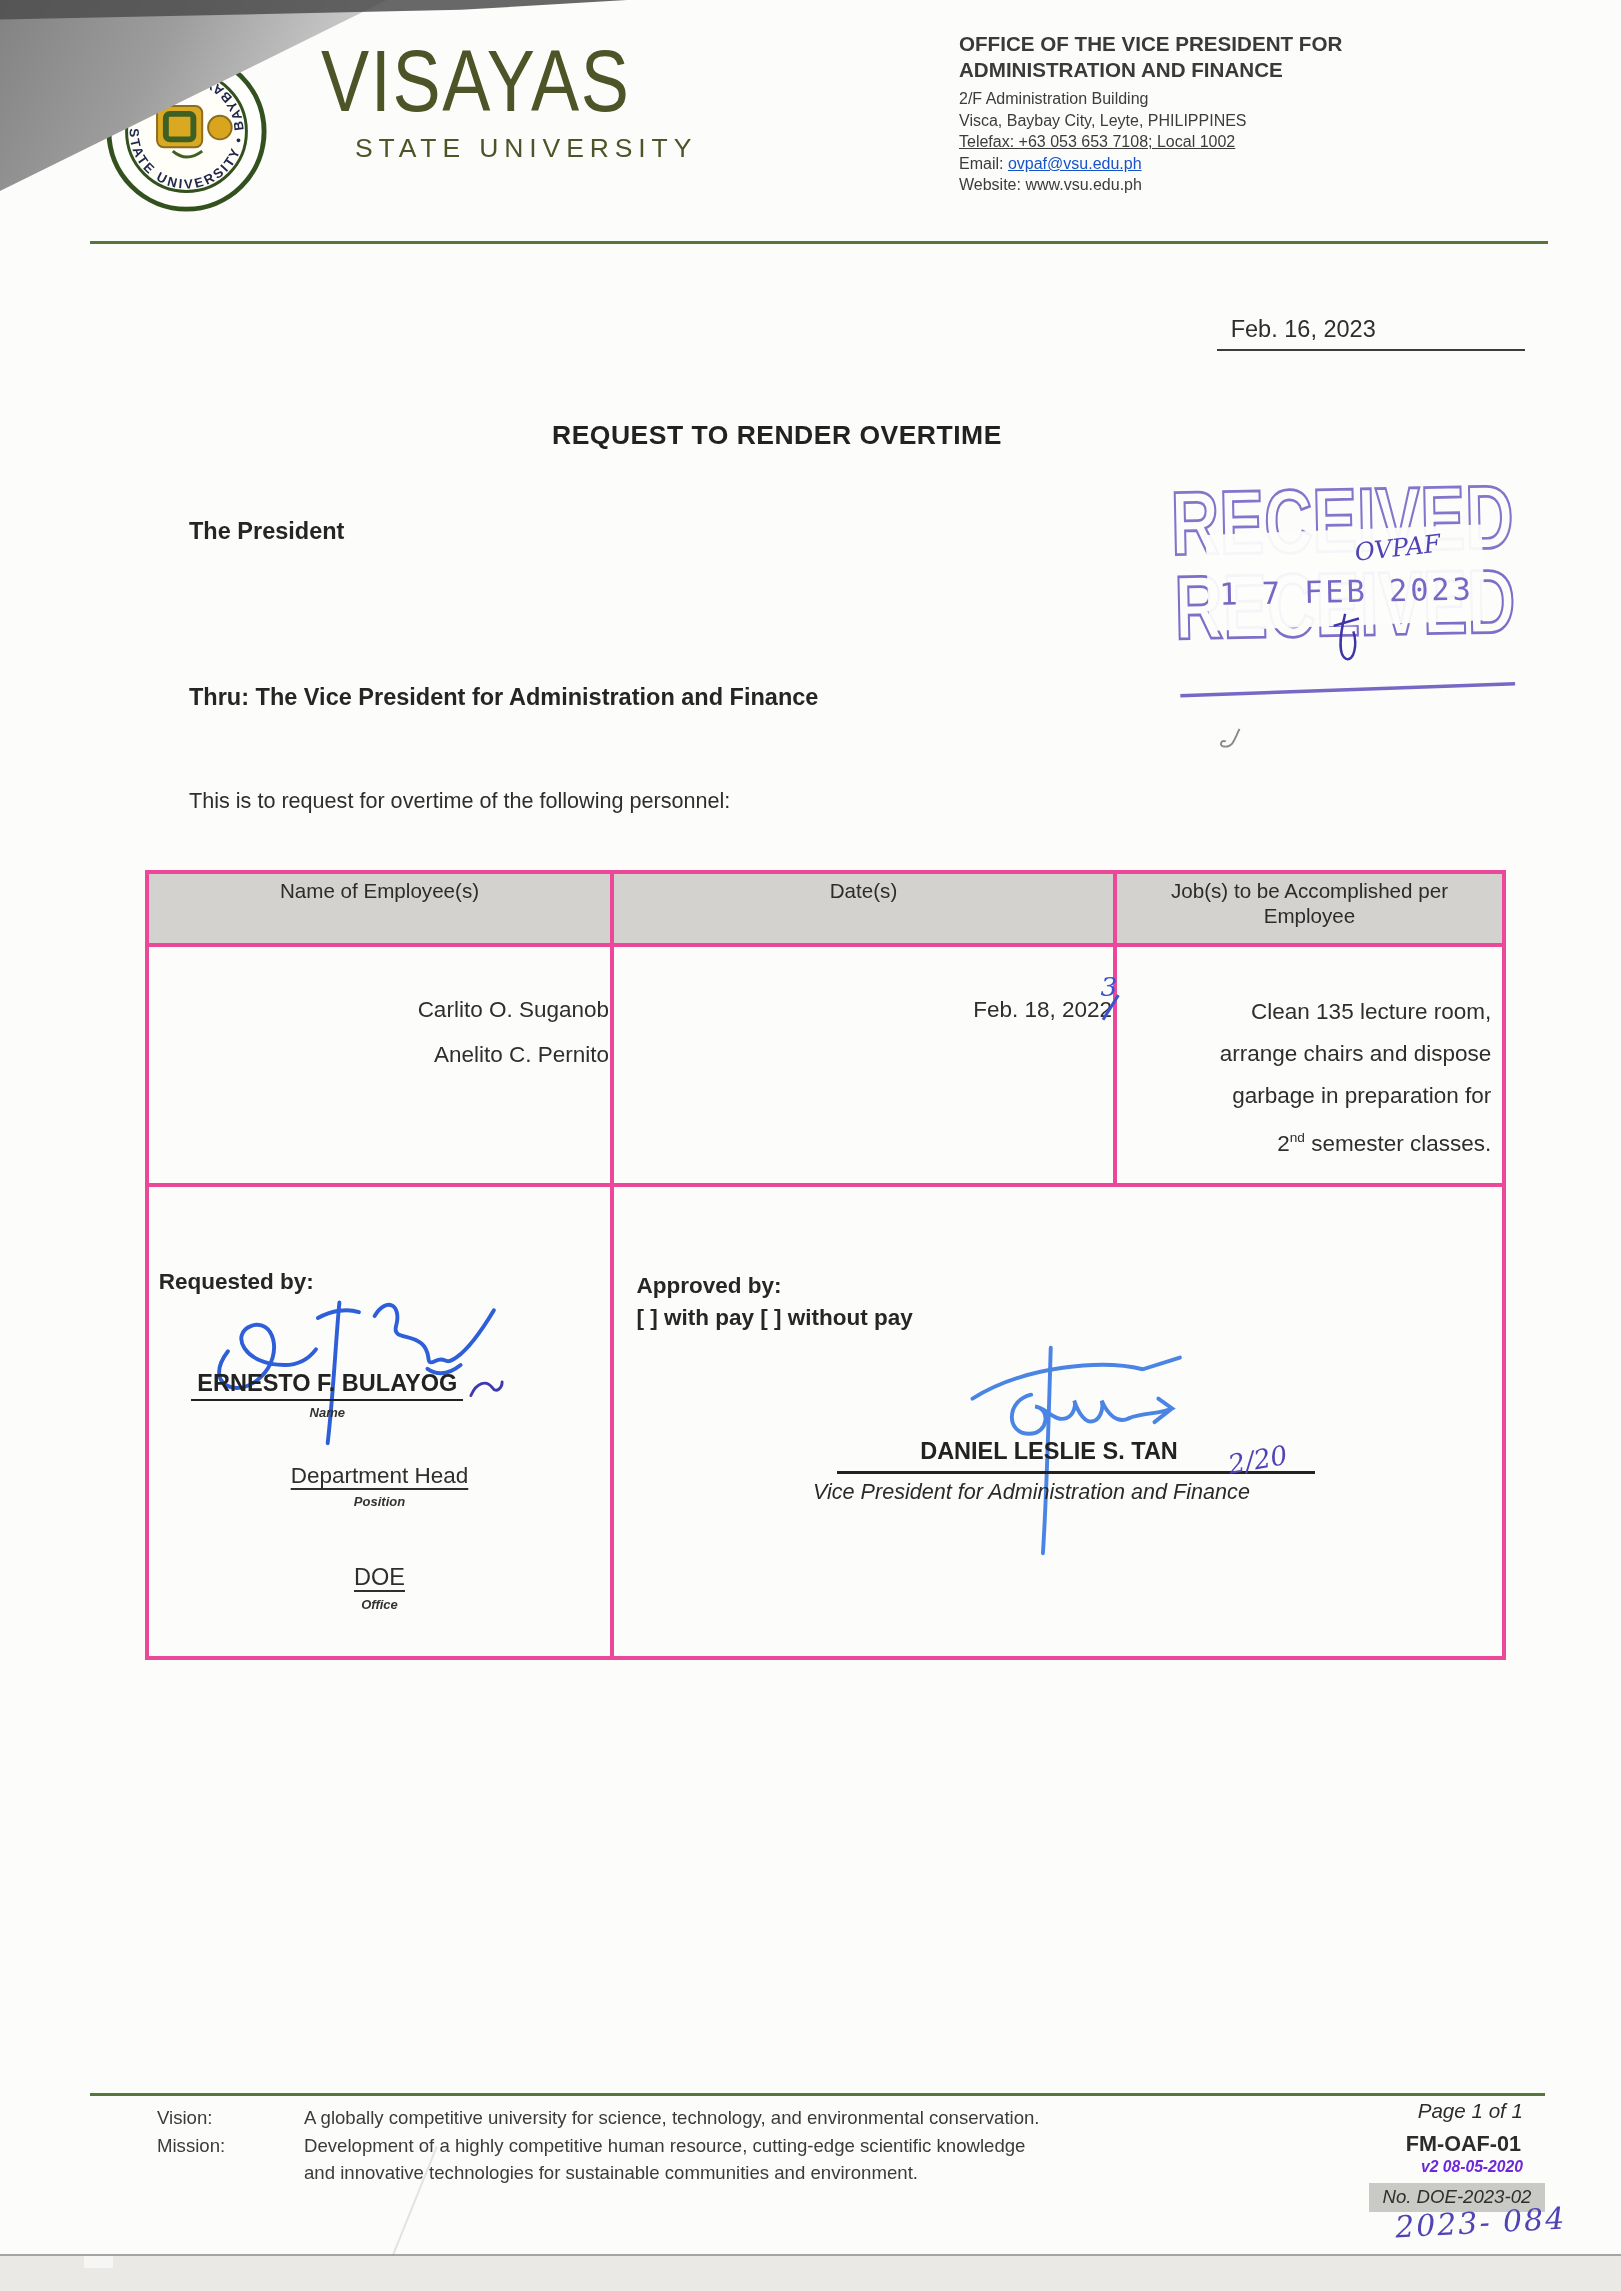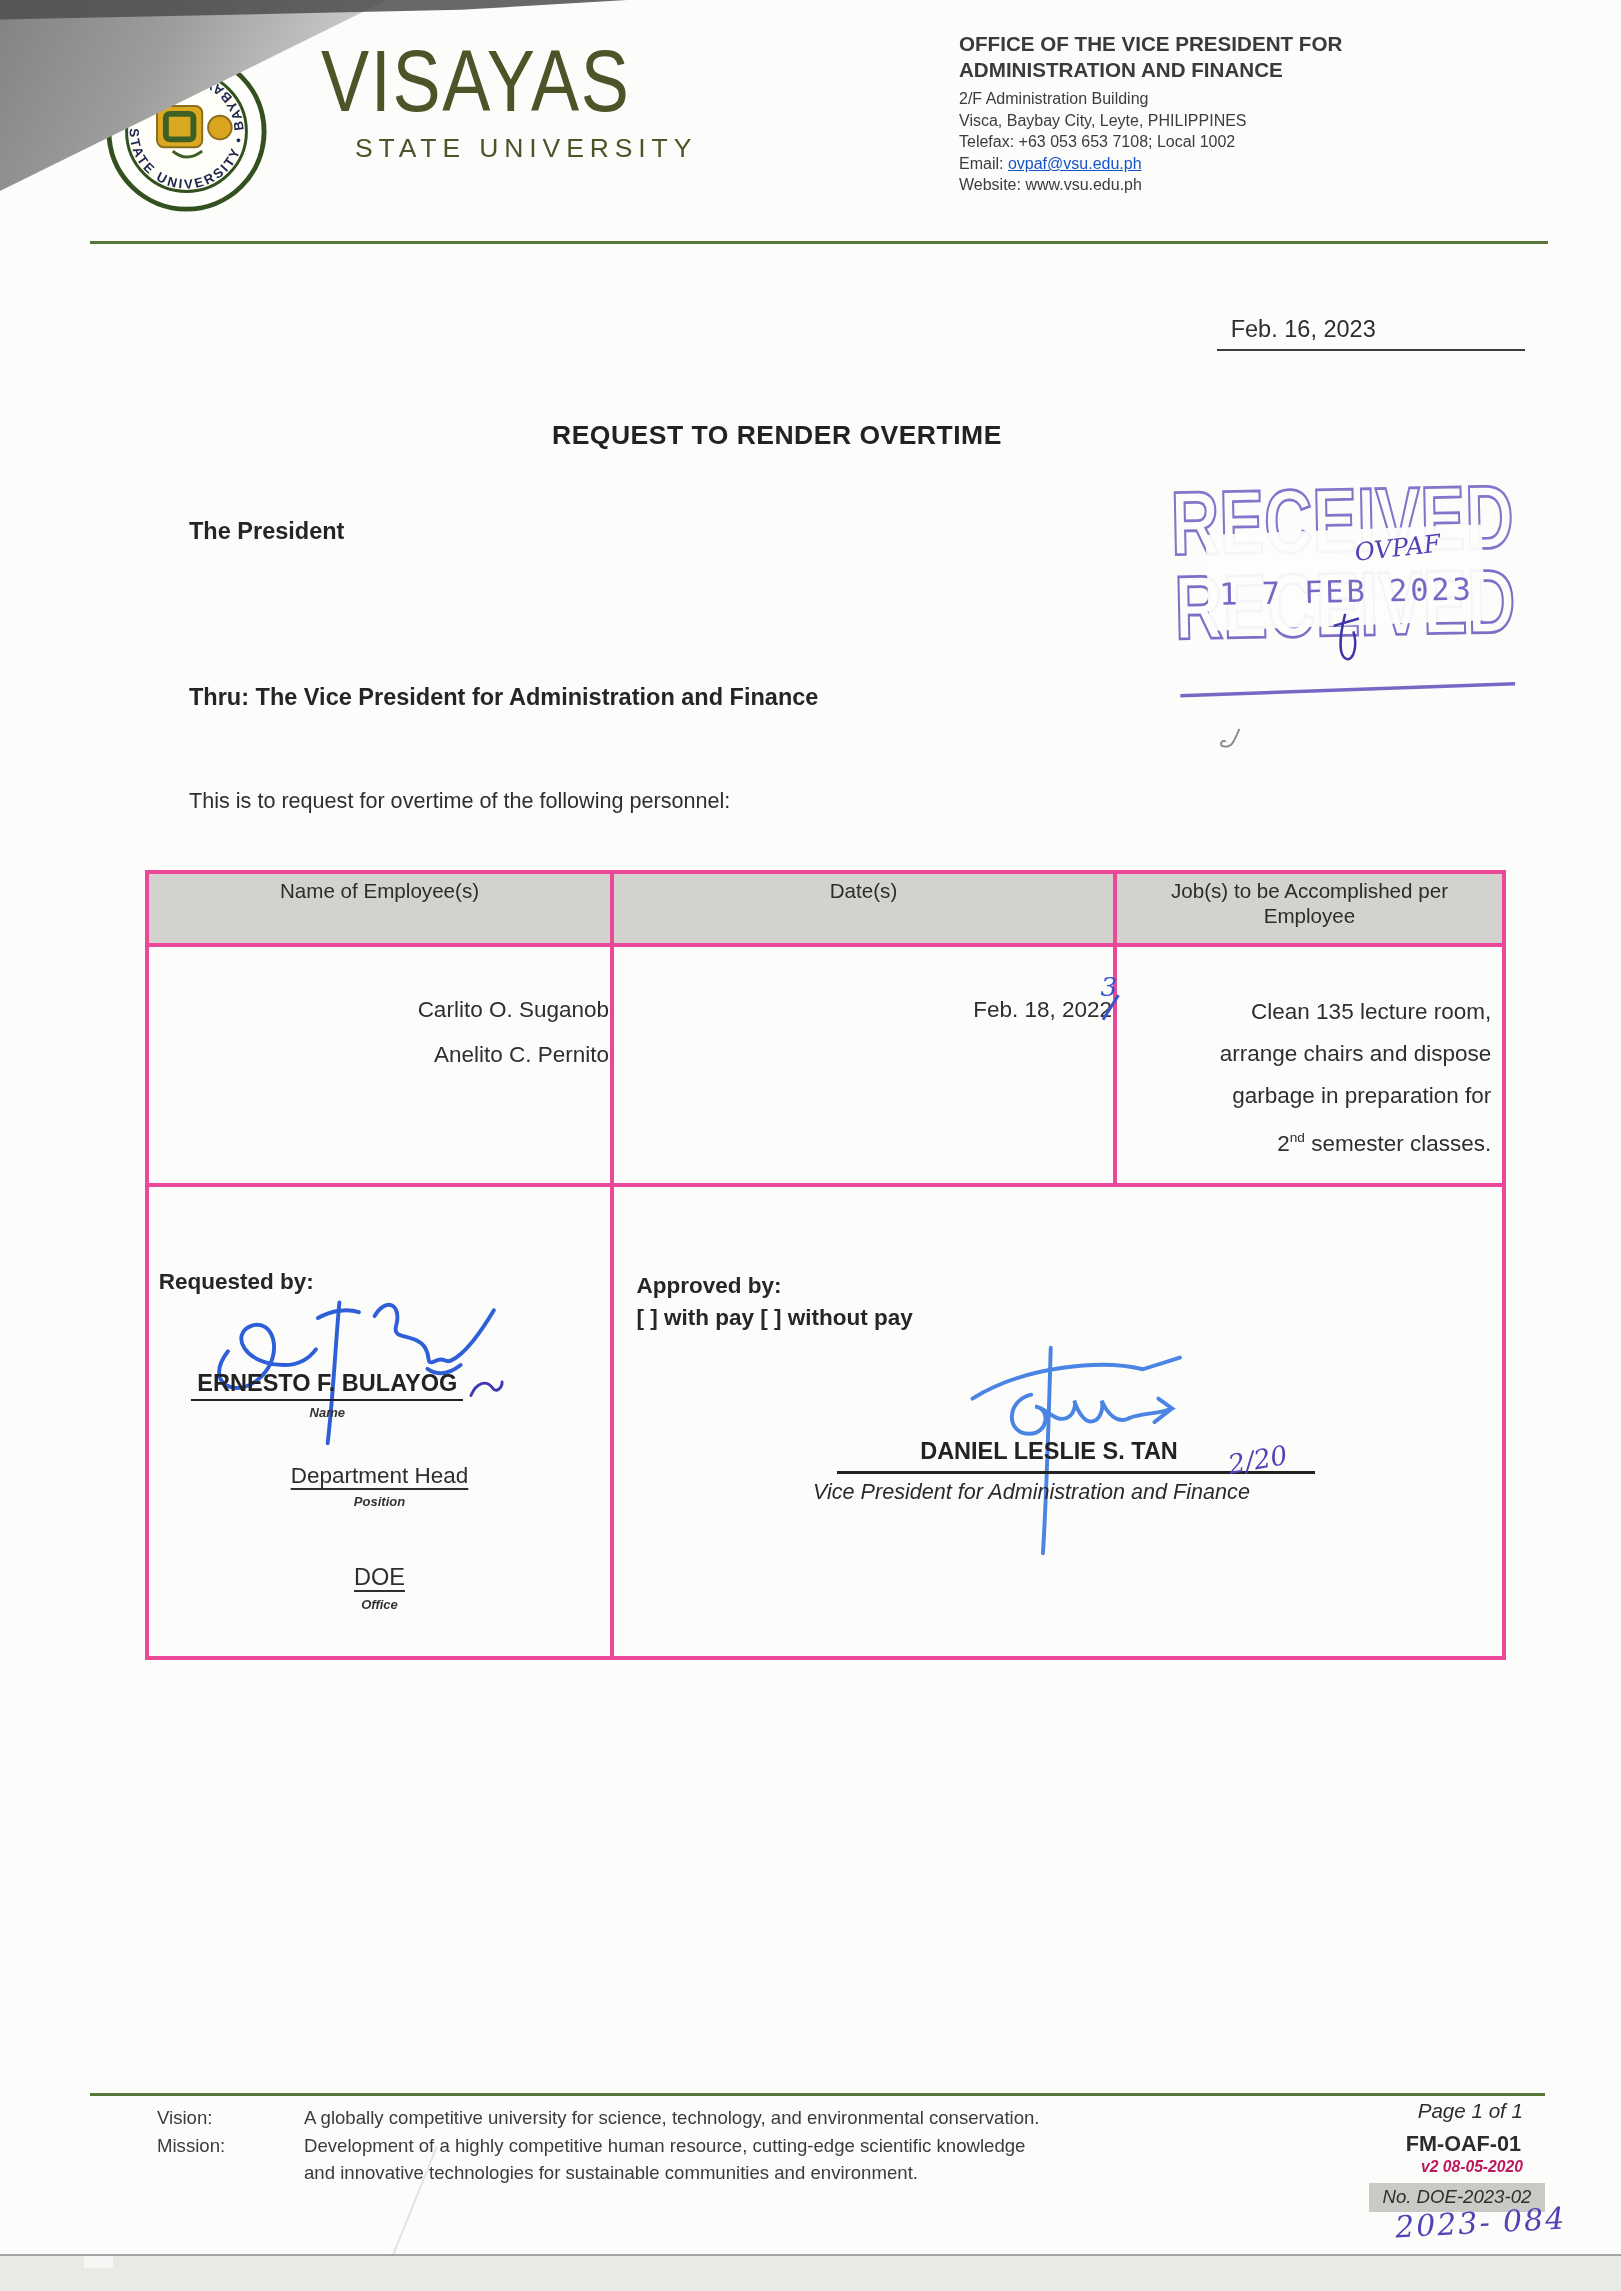--- a/index.html
+++ b/index.html
@@ -67,21 +67,21 @@
     <path d="M70 104 q14 12 30 0" stroke="#3f6023" stroke-width="3" fill="none"></path>
   </svg>
 
   <div class="abs brand wordmark" style="left:321px;top:37px;">VISAYAS</div>
   <div class="abs brand subword" style="left:355px;top:133px;">STATE UNIVERSITY</div>
 
   <div class="abs office-title b" style="left:959px;top:31px;">OFFICE OF THE VICE PRESIDENT FOR</div>
   <div class="abs office-title b" style="left:959px;top:57px;">ADMINISTRATION AND FINANCE</div>
   <div class="abs office-line" style="left:959px;top:88px;">2/F Administration Building</div>
   <div class="abs office-line" style="left:959px;top:110px;">Visca, Baybay City, Leyte, PHILIPPINES</div>
-  <div class="abs office-line" style="left:959px;top:131px;">Telefax: +63 053 653 7108; Local 1002</div>
+  <div class="abs office-line" style="left:959px;top:131px;text-decoration:underline;">Telefax: +63 053 653 7108; Local 1002</div>
   <div class="abs office-line" style="left:959px;top:153px;">
     <span>Email: </span><span class="link">ovpaf@vsu.edu.ph</span>
   </div>
   <div class="abs office-line" style="left:959px;top:174px;text-align:center;">Website: www.vsu.edu.ph</div>
 
   <div class="abs rule" style="left:90px;top:241px;width:1458px;"></div>
 
   <div class="abs date-slot" style="left:1217px;top:314px;">
     <span>Feb. 16, 2023</span>
   </div>
@@ -189,21 +189,21 @@
 
   <div class="abs rule" style="left:90px;top:2093px;width:1455px;height:2.9px;"></div>
   <div class="abs foot-label" style="left:157px;top:2107px;">Vision:</div>
   <div class="abs foot-label" style="left:157px;top:2135px;">Mission:</div>
   <div class="abs foot-text" style="left:304px;top:2107px;">A globally competitive university for science, technology, and environmental conservation.</div>
   <div class="abs foot-text" style="left:304px;top:2135px;">Development of a highly competitive human resource, cutting-edge scientific knowledge</div>
   <div class="abs foot-text" style="left:304px;top:2162px;">and innovative technologies for sustainable communities and environment.</div>
 
   <div class="abs i" style="right:98px;top:2099px;font-size:20.6px;color:#2c2c2c;">Page 1 of 1</div>
   <div class="abs b" style="right:100px;top:2131px;font-size:21.6px;color:#2c2c2c;">FM-OAF-01</div>
-  <div class="abs b i" style="right:98px;top:2158px;font-size:15.7px;color:#be185d;">v2 08-05-2020</div>
+  <div class="abs b i" style="right:98px;top:2158px;font-size:15.7px;color:#6d28d9;">v2 08-05-2020</div>
   <div class="abs no-box" style="right:76px;top:2183px;">No. DOE-2023-02</div>
   <div class="abs hand" style="right:55px;top:2205px;font-size:30px;letter-spacing:2px;transform:rotate(-3deg);">2023- 084</div>
 
   <div class="abs" style="left:412px;top:2142px;width:2px;height:127px;background:#c9c9c9;opacity:.5;transform:rotate(22deg);"></div>
   <div class="abs" style="left:0;top:2254px;width:1621px;height:2px;background:#8f8f8f;opacity:.8;"></div>
   <div class="abs edge-strip" style="left:0;top:2256px;width:1621px;height:35px;"></div>
   <div class="abs" style="left:84px;top:2256px;width:29px;height:11.8px;background:#f6f6f4;"></div>
   <div class="abs fold" style="left:0;top:0;width:392px;height:196px;"></div>
   <div class="abs fold-dark" style="left:0;top:0;width:627px;height:21.6px;"></div>
 

